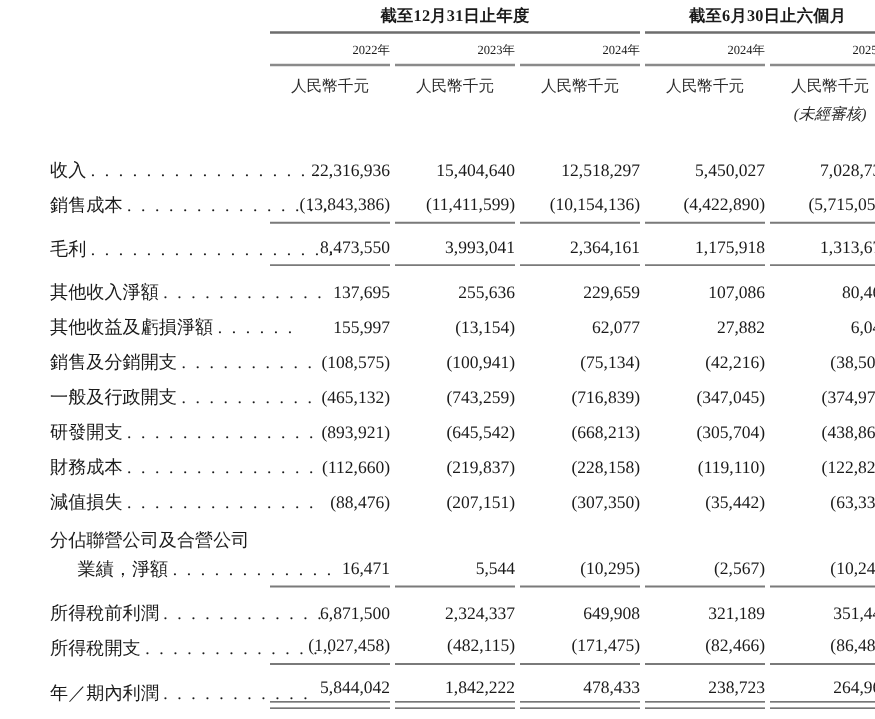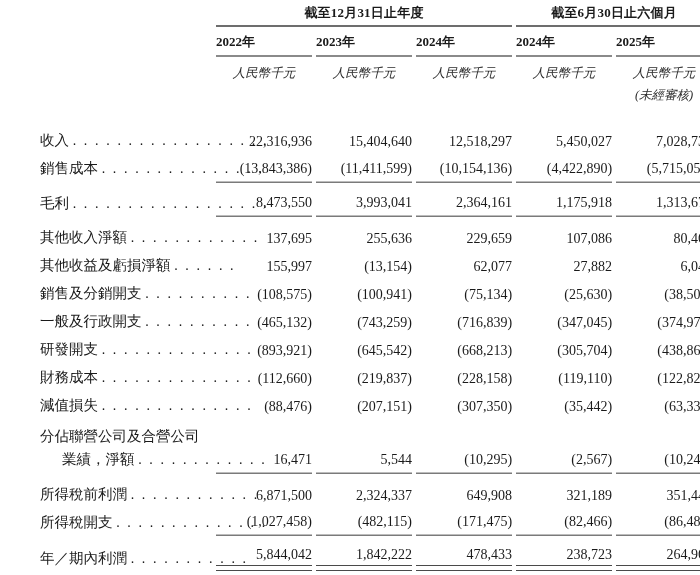--- a/index.html
+++ b/index.html
@@ -50,37 +50,36 @@
     padding: 0;
   }
   .grp-rule > span {
     display: block;
     height: 2px;
     background: #6d6d6d;
     width: 100%;
   }
 
   .yr {
-    text-align: left;
-    font-weight: bold;
-    font-size: 13px;
+    text-align: right;
+    font-weight: normal;
+    font-size: 10px;
     padding: 6px 0 4px 0;
     white-space: nowrap;
   }
   .yr-rule { height: 0; padding: 0; }
   .yr-rule > span {
     display: block;
     height: 1.6px;
     background: #8a8a8a;
     width: 100%;
   }
 
   .unit {
     text-align: center;
-    font-style: italic;
     font-size: 12.5px;
     padding: 8px 0 2px 0;
     white-space: nowrap;
     color: #2b2b2b;
   }
   .unit-sub {
     text-align: center;
     font-style: italic;
     font-size: 12.5px;
     padding: 3px 0 0 0;
@@ -310,21 +309,21 @@
           <td class="num">6,044</td>
         </tr>
         <tr>
           <td class="lbl"><span>銷售及分銷開支</span> <span class="leader">. . . . . . . . . .</span></td>
           <td class="num">(108,575)</td>
           <td></td>
           <td class="num">(100,941)</td>
           <td></td>
           <td class="num">(75,134)</td>
           <td></td>
-          <td class="num">(25,630)</td>
+          <td class="num">(42,216)</td>
           <td></td>
           <td class="num">(38,504)</td>
         </tr>
         <tr>
           <td class="lbl"><span>一般及行政開支</span> <span class="leader">. . . . . . . . . .</span></td>
           <td class="num">(465,132)</td>
           <td></td>
           <td class="num">(743,259)</td>
           <td></td>
           <td class="num">(716,839)</td>

